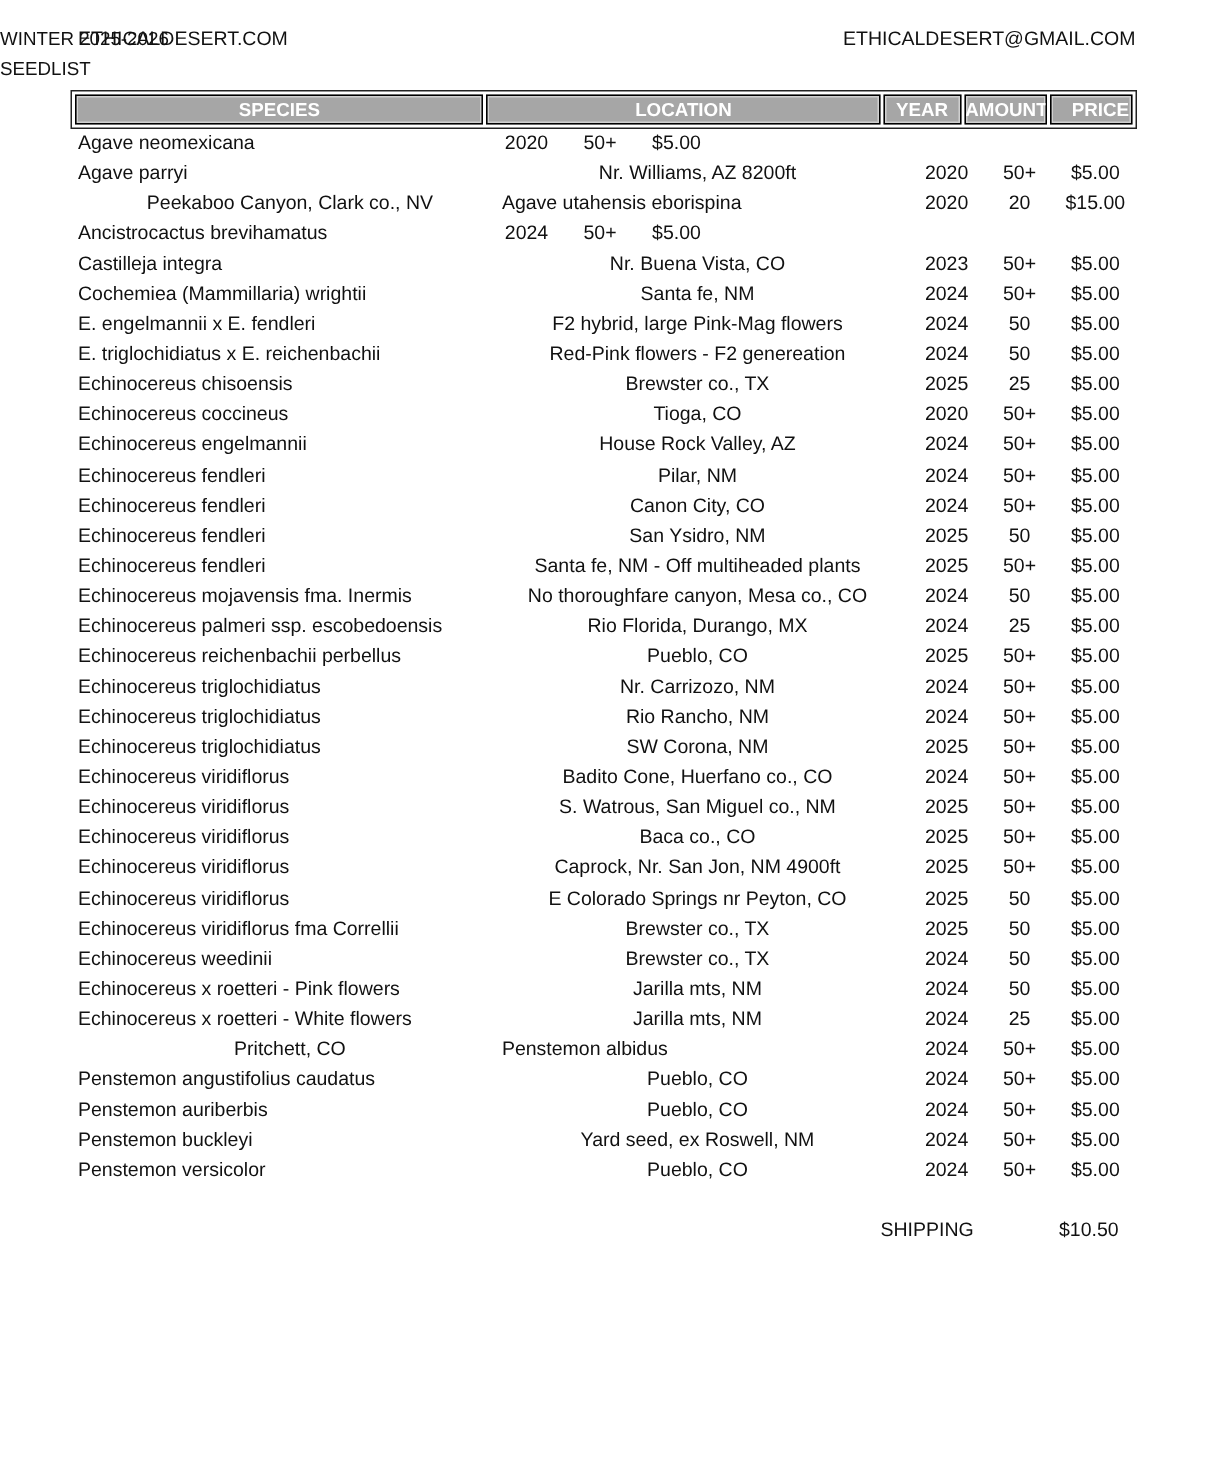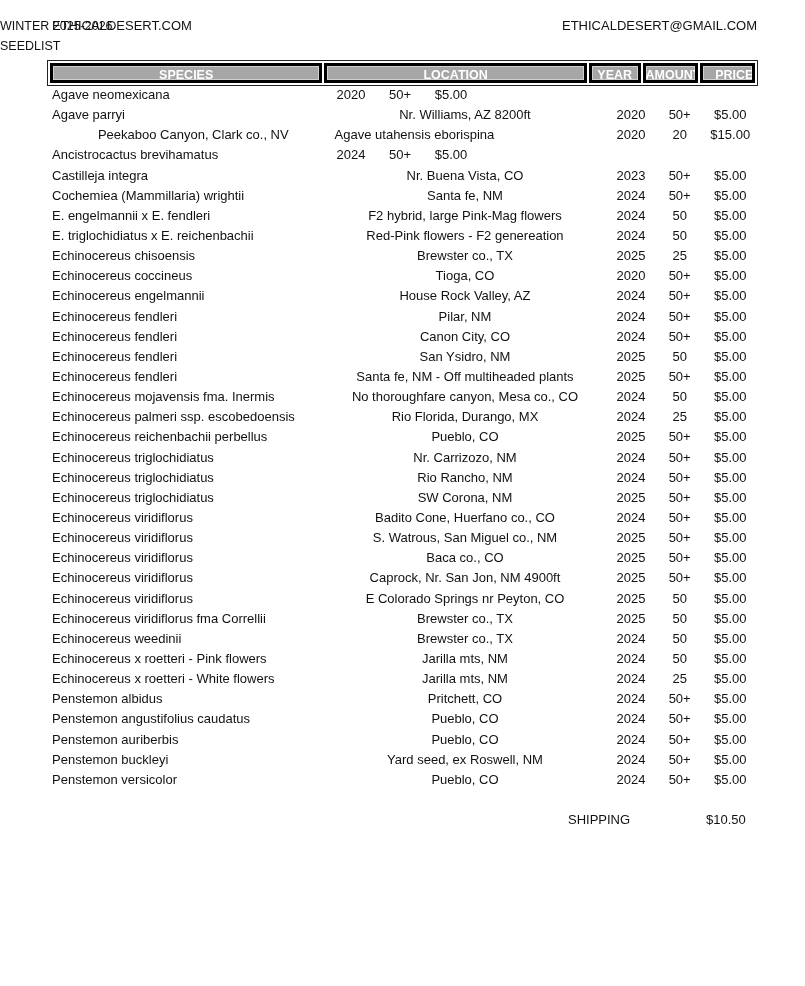--- a/index.html
+++ b/index.html
@@ -14,41 +14,41 @@
   .hdr-center { left: 0; right: 0; text-align: left; font-weight: normal; font-size: 12.5px; line-height: 20px; top: 16px; }
   .hdr-center div { width: 805px; }
 
   .table-wrap {
     position: absolute; left: 47px; top: 60px; width: 711px;
     border: 1px solid #222; padding: 2px; box-sizing: border-box;
   }
   .thead { display: flex; height: 20px; }
   .th {
     background: #a6a6a6; color: #ffffff; font-weight: bold; font-size: 12.5px;
-    text-align: center; line-height: 18px; border: 3px solid #000000;
+    text-align: center; line-height: 18px; border: 1px solid #000000;
     box-shadow: inset 0 0 0 1px #d0d0d0; box-sizing: border-box; overflow: hidden; white-space: nowrap;
     margin-right: 2px;
   }
   .th:last-child { margin-right: 0; }
   .c-species { width: 274px; }
   .c-location { width: 264px; }
   .c-year { width: 52px; }
   .c-amount { width: 56px; }
   .c-price { width: 55px; padding-left: 12px; }
 
   .rows { position: absolute; left: 52px; top: 85px; width: 705px; }
   .row { display: flex; height: 20.15px; line-height: 20px; font-size: 13px; }
   .cell { white-space: nowrap; overflow: visible; }
   .r-species { width: 274px; text-align: left; }
   .r-location { width: 285px; text-align: center; padding-left: 0; }
   .r-year { width: 50px; text-align: center; }
   .r-amount { width: 48px; text-align: center; }
   .r-price { width: 54px; text-align: center; }
 
-  .shipping { position: absolute; top: 812px; left: 568px; font-size: 13px; }
+  .shipping { position: absolute; top: 812px; left: 587px; font-size: 13px; }
   .shipping-value { position: absolute; top: 812px; left: 706px; font-size: 13px; }
 </style>
 </head>
 <body>
 
 <div class="hdr hdr-left">ETHICALDESERT.COM</div>
 <div class="hdr hdr-center">
   <div>WINTER 2025-2026</div>
   <div>SEEDLIST</div>
 </div>
@@ -267,22 +267,22 @@
       <div class="cell r-price">$5.00</div>
     </div>
     <div class="row">
       <div class="cell r-species">Echinocereus x roetteri - White flowers</div>
       <div class="cell r-location">Jarilla mts, NM</div>
       <div class="cell r-year">2024</div>
       <div class="cell r-amount">25</div>
       <div class="cell r-price">$5.00</div>
     </div>
     <div class="row">
+      <div class="cell r-location">Pritchett, CO</div>
       <div class="cell r-species">Penstemon albidus</div>
-      <div class="cell r-location">Pritchett, CO</div>
       <div class="cell r-year">2024</div>
       <div class="cell r-amount">50+</div>
       <div class="cell r-price">$5.00</div>
     </div>
     <div class="row">
       <div class="cell r-species">Penstemon angustifolius caudatus</div>
       <div class="cell r-location">Pueblo, CO</div>
       <div class="cell r-year">2024</div>
       <div class="cell r-amount">50+</div>
       <div class="cell r-price">$5.00</div>

